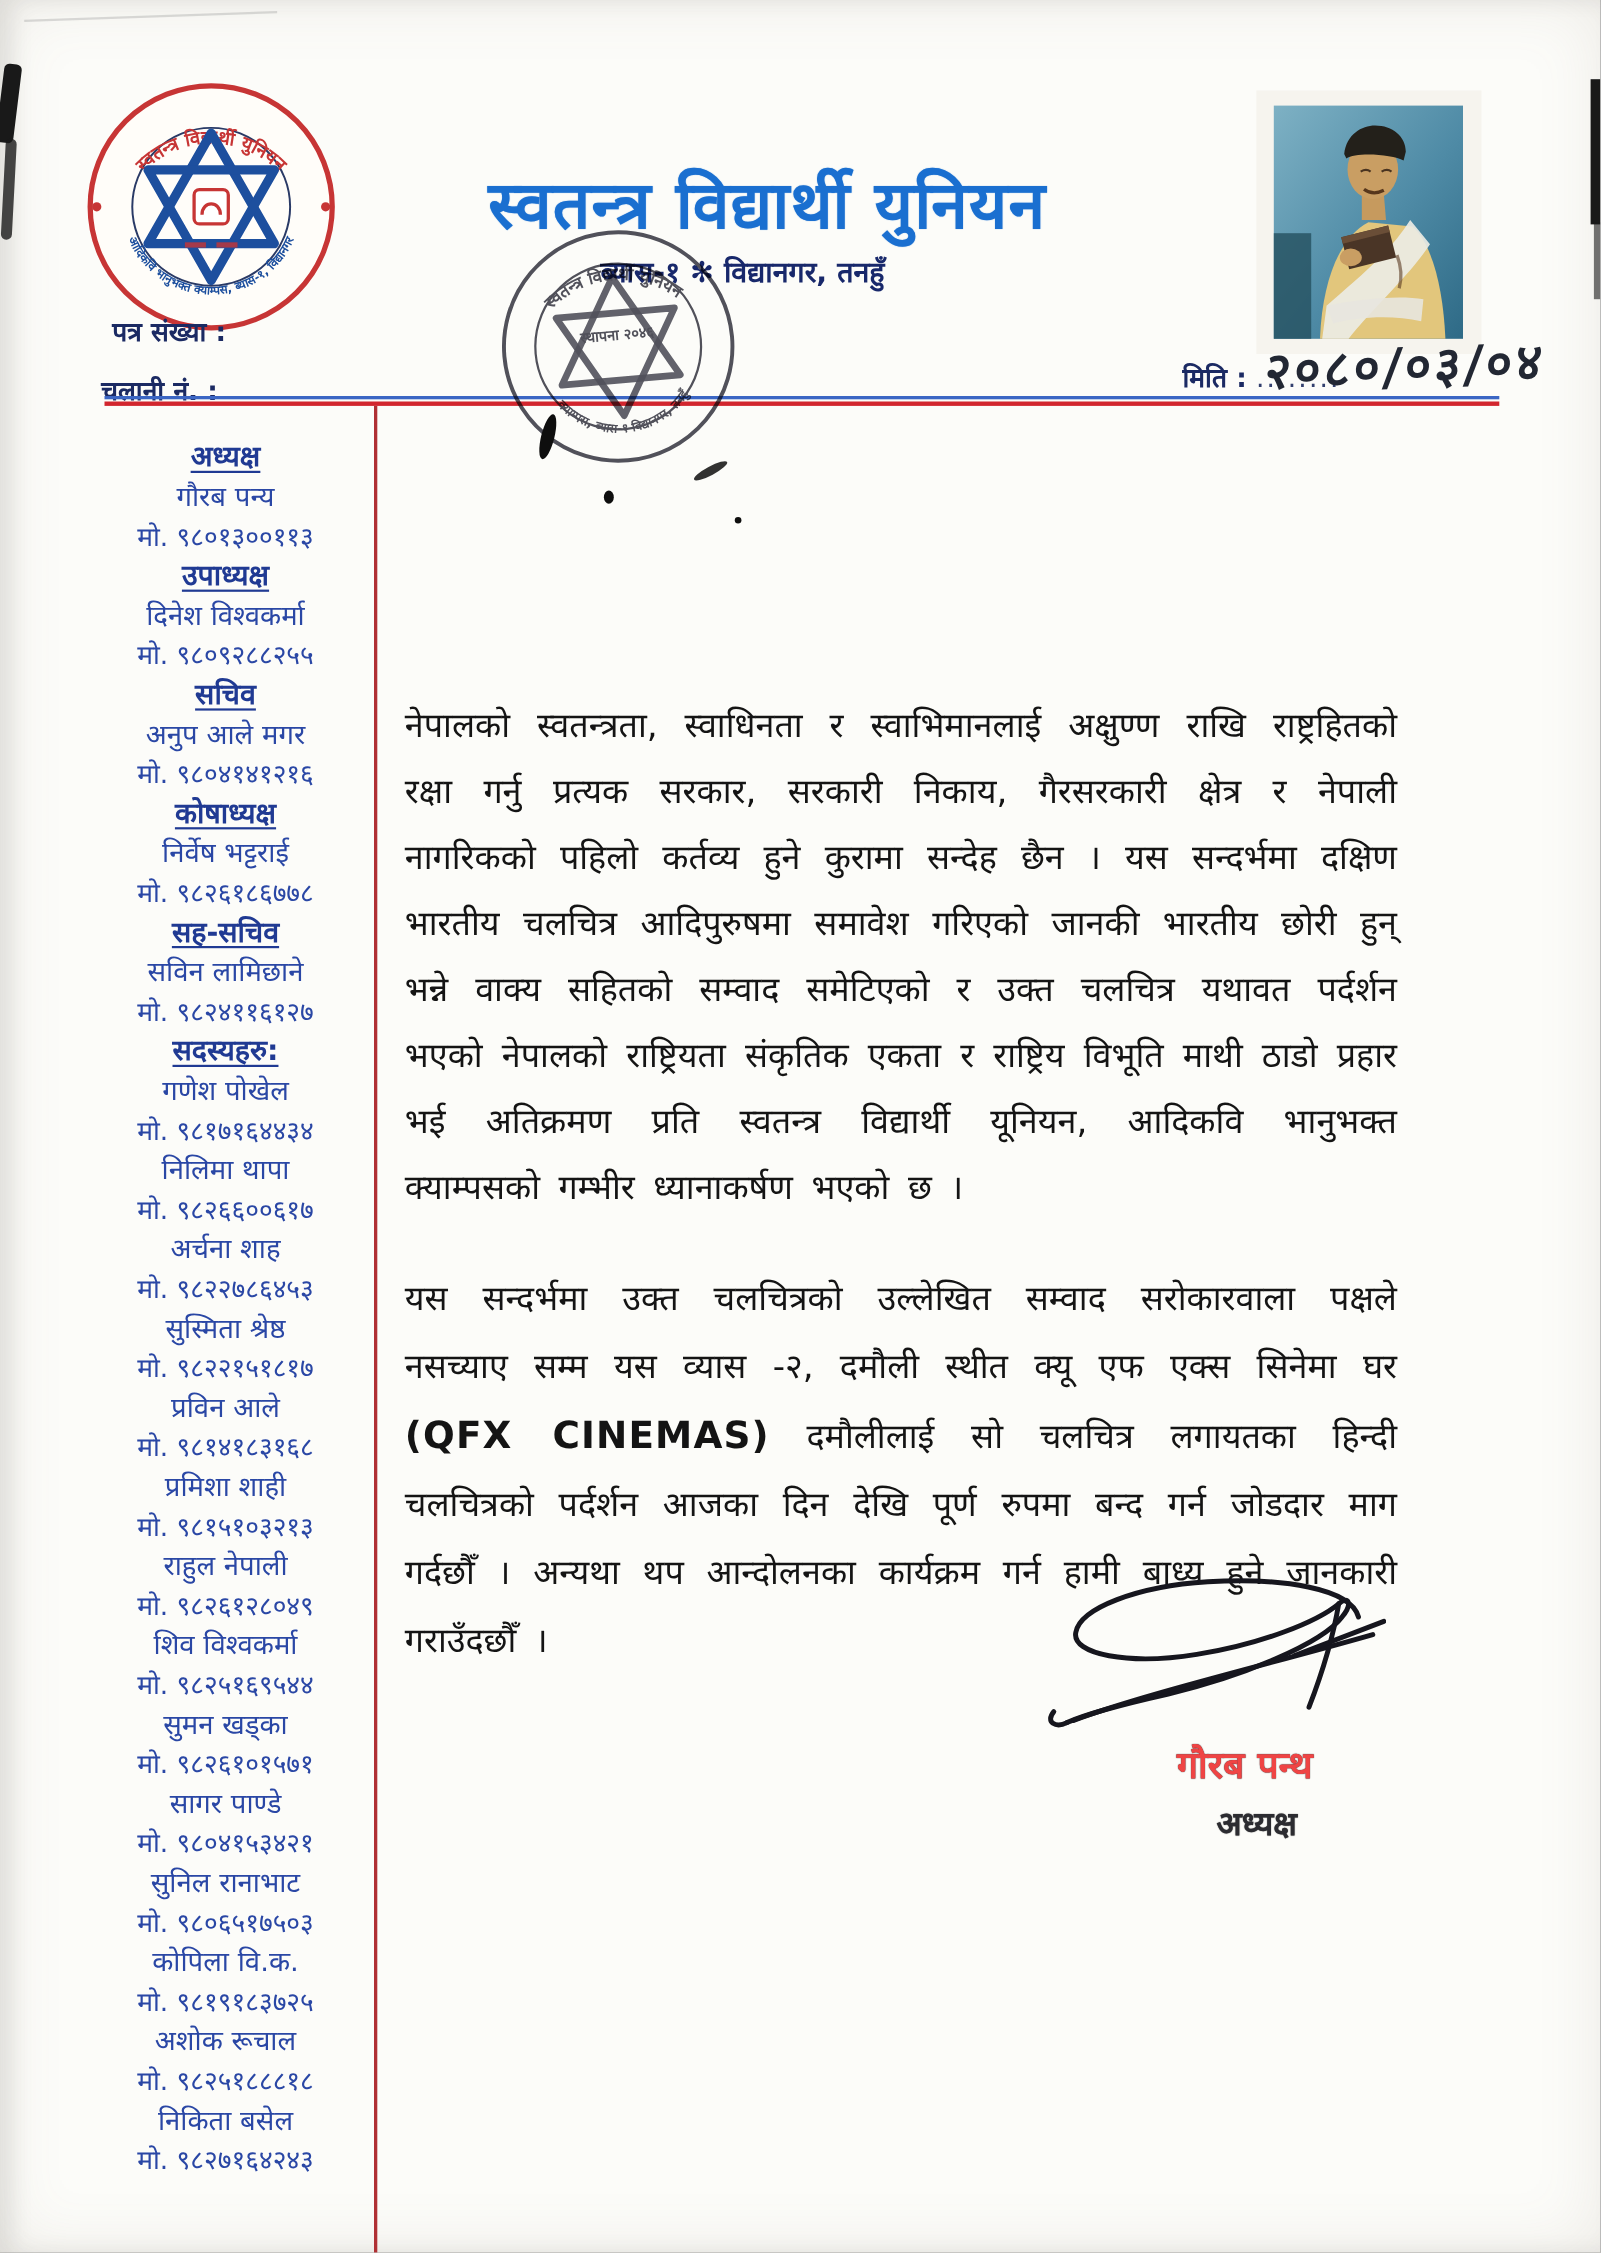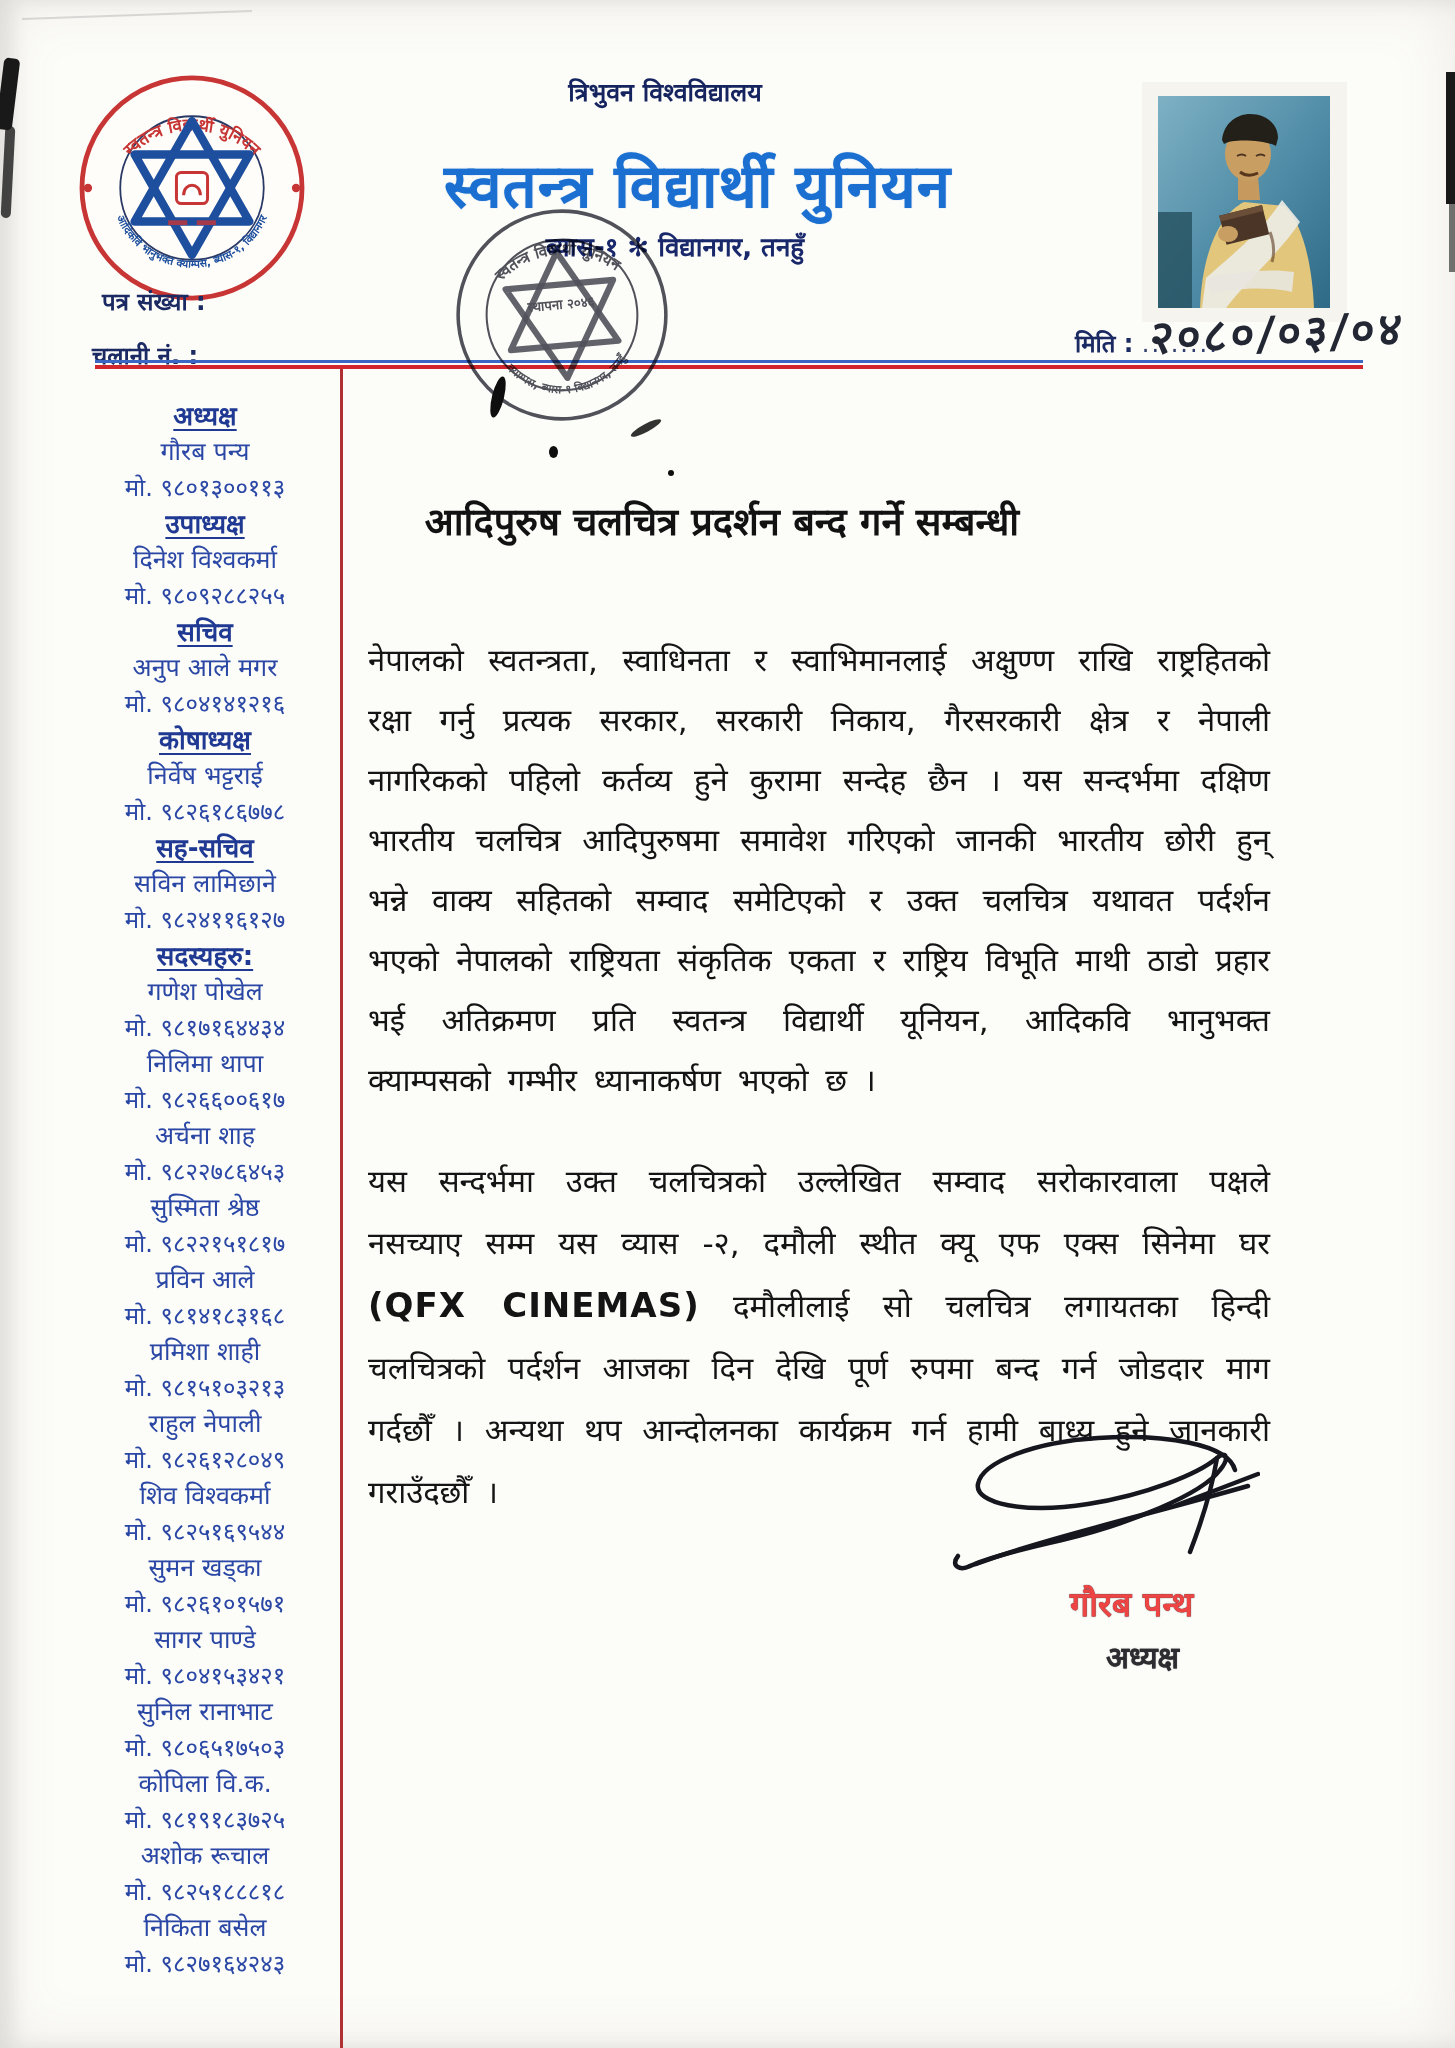--- a/index.html
+++ b/index.html
@@ -77,21 +77,20 @@
     <g stroke="#1d4f9e" stroke-width="7" fill="none" stroke-linejoin="round">
       <path d="M100,41 L148,125 L52,125 Z"></path>
       <path d="M100,153 L52,69 L148,69 Z"></path>
     </g>
     <rect x="87" y="84" width="26" height="26" rx="4" fill="#fff" stroke="#c73535" stroke-width="2.5"></rect>
     <path d="M93,103 C93,92 107,92 107,103" fill="none" stroke="#c73535" stroke-width="2.5"></path>
     <rect x="80" y="124" width="16" height="4" fill="#c73535" opacity=".8"></rect>
     <rect x="104" y="124" width="16" height="4" fill="#c73535" opacity=".8"></rect>
   </svg>
 
-  <div class="abs hdr-uni">त्रिभुवन विश्वविद्यालय</div>
   <div class="abs hdr-title">स्वतन्त्र विद्यार्थी युनियन</div>
   <div class="abs hdr-addr">ब्यास-१ ✻ विद्यानगर, तनहुँ</div>
 
   <svg class="abs" style="left:1142px;top:82px;" width="205" height="240" viewBox="0 0 205 240">
     <rect x="0" y="0" width="205" height="240" fill="#f6f4ee"></rect>
     <defs>
       <linearGradient id="photoBg" x1="0" y1="0" x2="1" y2="1">
         <stop offset="0" stop-color="#7eb1c4"></stop>
           <stop offset=".55" stop-color="#4f8ba6"></stop>
           <stop offset="1" stop-color="#2e6a86"></stop>
@@ -188,21 +187,20 @@
       <div class="sb-name">सुनिल रानाभाट</div>
       <div class="sb-phone">मो. ९८०६५१७५०३</div>
       <div class="sb-name">कोपिला वि.क.</div>
       <div class="sb-phone">मो. ९८१९१८३७२५</div>
       <div class="sb-name">अशोक रूचाल</div>
       <div class="sb-phone">मो. ९८२५१८८८१८</div>
       <div class="sb-name">निकिता बसेल</div>
       <div class="sb-phone">मो. ९८२७१६४२४३</div>
     </div>
 
-  <div class="abs subject1">आदिपुरुष चलचित्र प्रदर्शन बन्द गर्ने सम्बन्धी</div>
 
   <div class="abs para para1">नेपालको स्वतन्त्रता, स्वाधिनता र स्वाभिमानलाई अक्षुण्ण राखि राष्ट्रहितको रक्षा गर्नु प्रत्यक सरकार, सरकारी निकाय, गैरसरकारी क्षेत्र र नेपाली नागरिकको पहिलो कर्तव्य हुने कुरामा सन्देह छैन । यस सन्दर्भमा दक्षिण भारतीय चलचित्र आदिपुरुषमा समावेश गरिएको जानकी भारतीय छोरी हुन् भन्ने वाक्य सहितको सम्वाद समेटिएको र उक्त चलचित्र यथावत पर्दर्शन भएको नेपालको राष्ट्रियता संकृतिक एकता र राष्ट्रिय विभूति माथी ठाडो प्रहार भई अतिक्रमण प्रति स्वतन्त्र विद्यार्थी यूनियन, आदिकवि भानुभक्त क्याम्पसको गम्भीर ध्यानाकर्षण भएको छ ।</div>
   <div class="abs para para2">
     <span>यस सन्दर्भमा उक्त चलचित्रको उल्लेखित सम्वाद सरोकारवाला पक्षले नसच्याए सम्म यस व्यास -२, दमौली स्थीत क्यू एफ एक्स सिनेमा घर </span><span class="qfx">(QFX CINEMAS)</span><span> दमौलीलाई सो चलचित्र लगायतका हिन्दी चलचित्रको पर्दर्शन आजका दिन देखि पूर्ण रुपमा बन्द गर्न जोडदार माग गर्दछौँ । अन्यथा थप आन्दोलनका कार्यक्रम गर्न हामी बाध्य हुने जानकारी गराउँदछौँ ।</span>
   </div>
 
   <svg class="abs sig-svg" width="330" height="185" viewBox="0 0 330 185">
     <g stroke="#16161e" stroke-width="4.5" fill="none" stroke-linecap="round">
       <path d="M305,42 C298,16 236,6 168,10 C104,14 52,34 48,56 C44,76 96,86 158,76 C216,67 268,46 287,30 C296,22 300,30 290,42 C272,66 200,96 132,112 C92,121 58,130 40,138"></path>
       <path d="M40,138 C30,143 20,138 28,128"></path>

